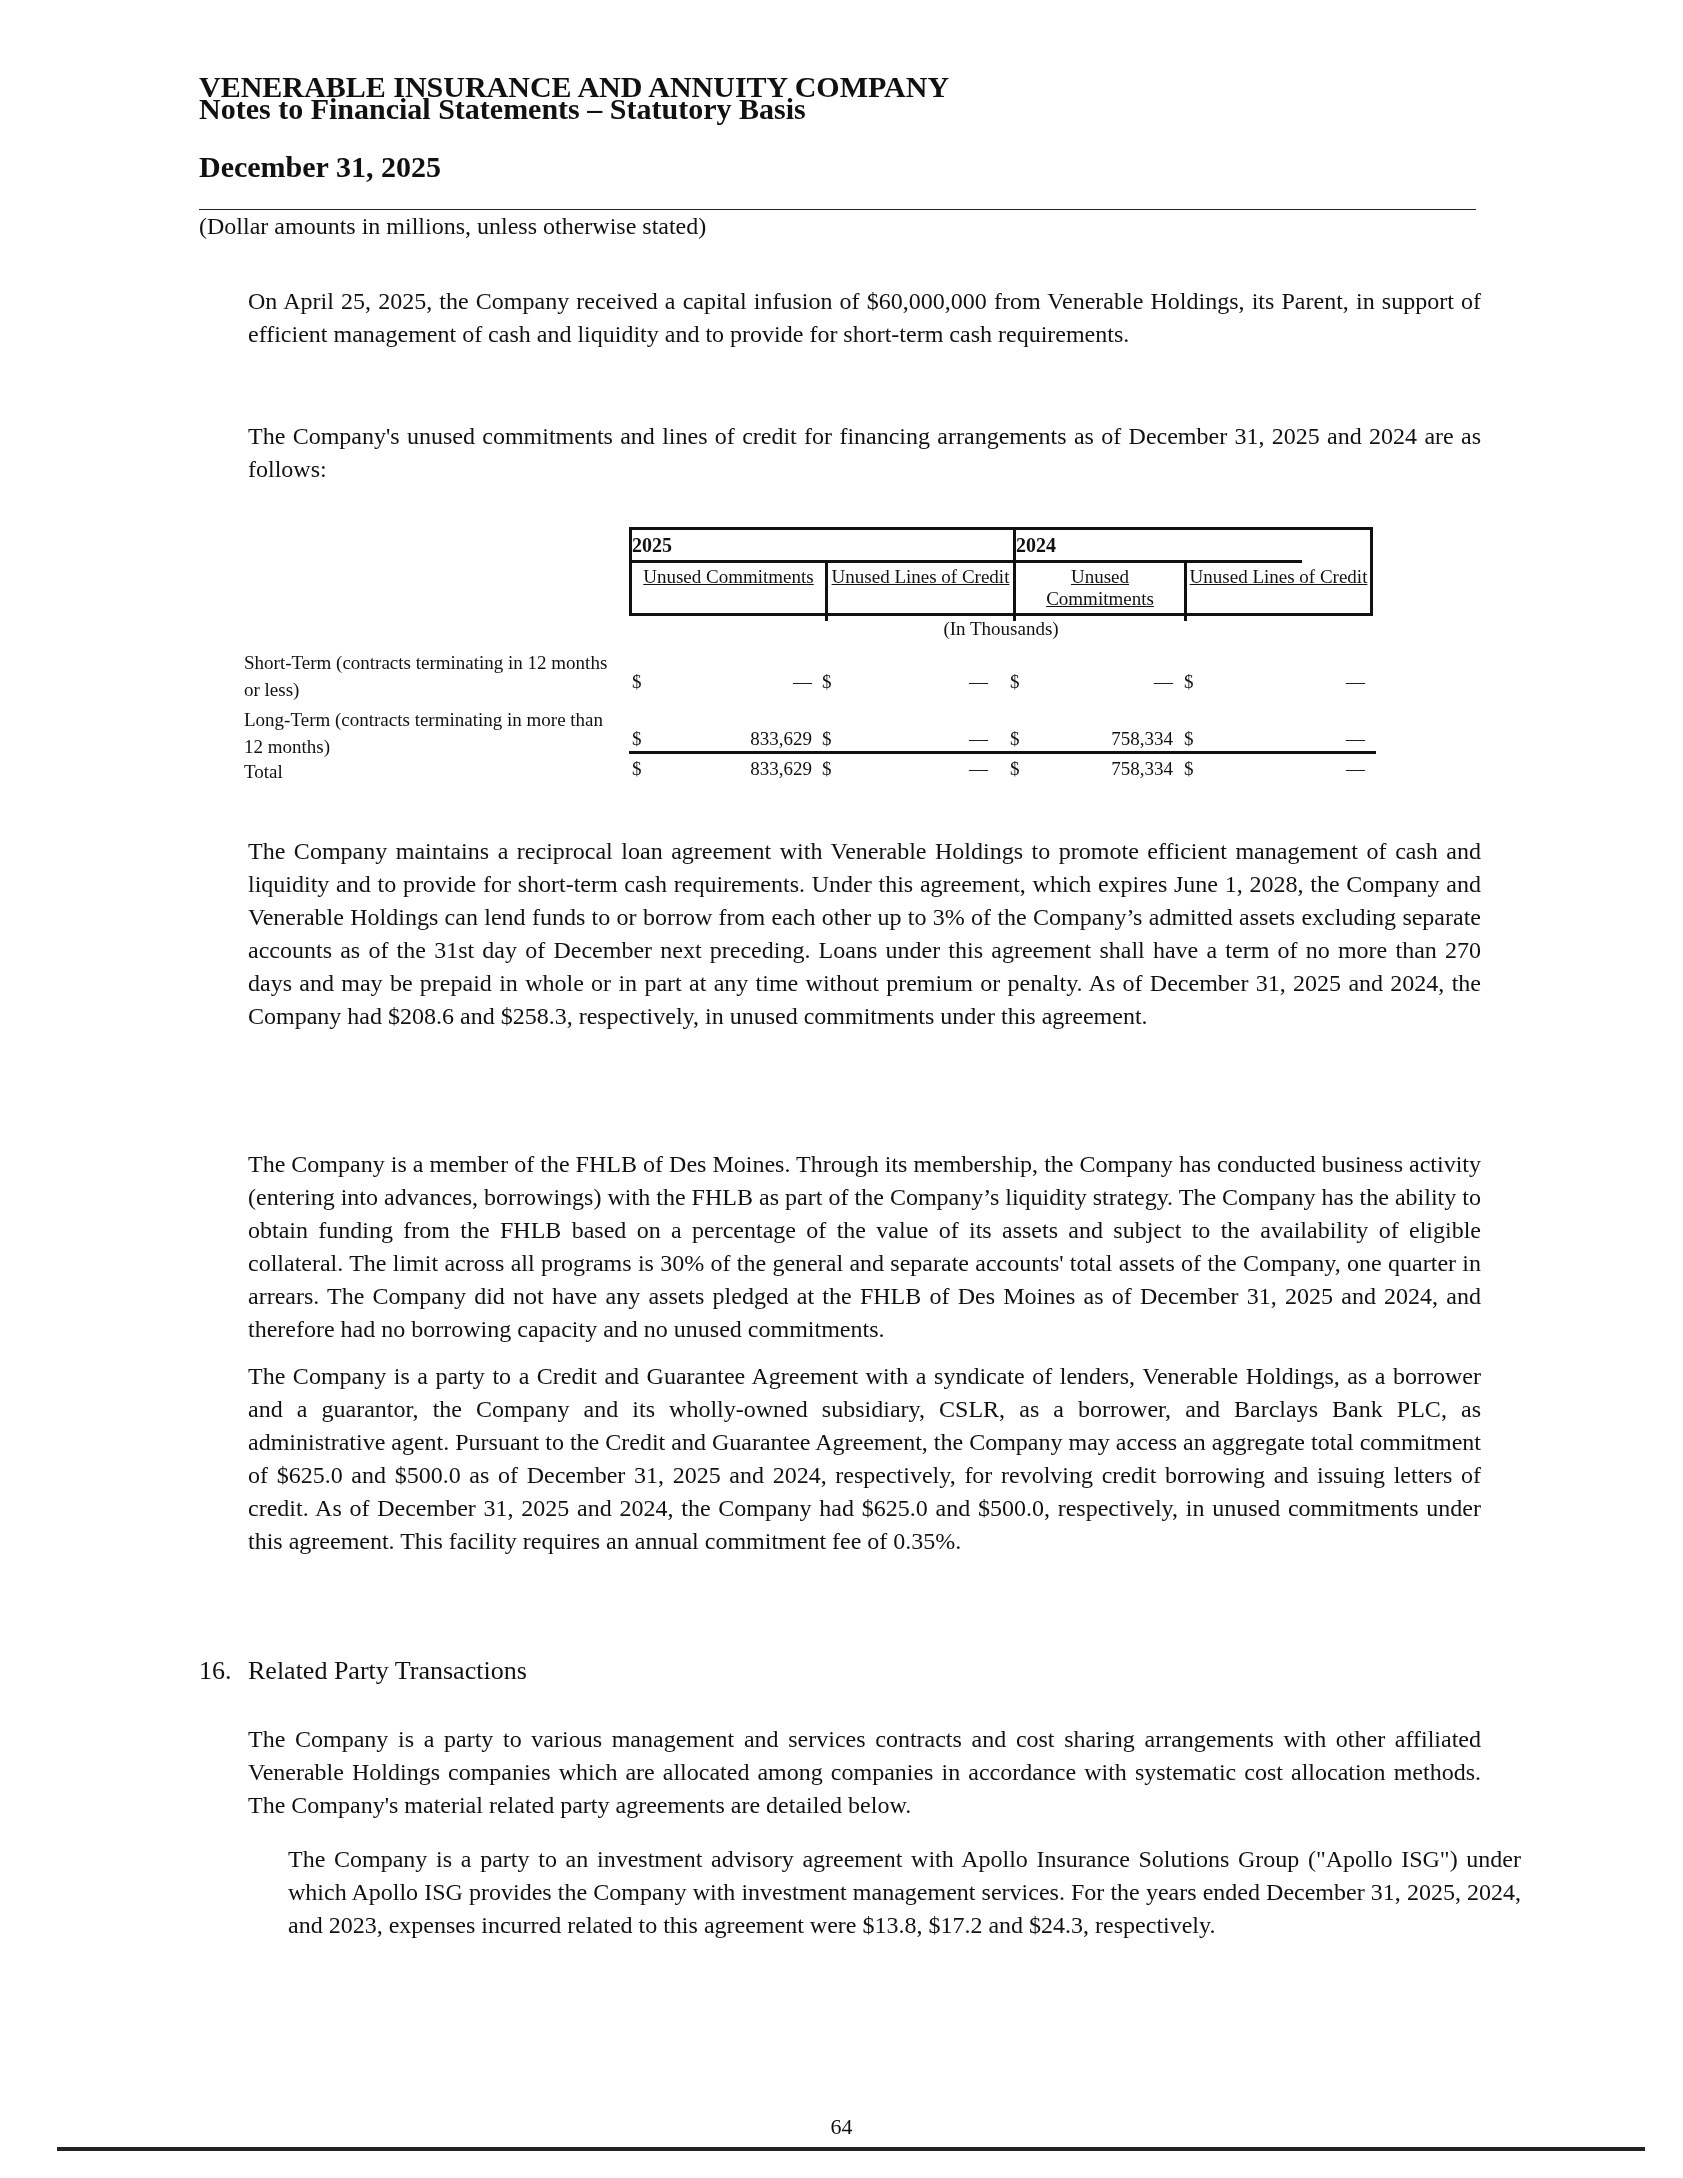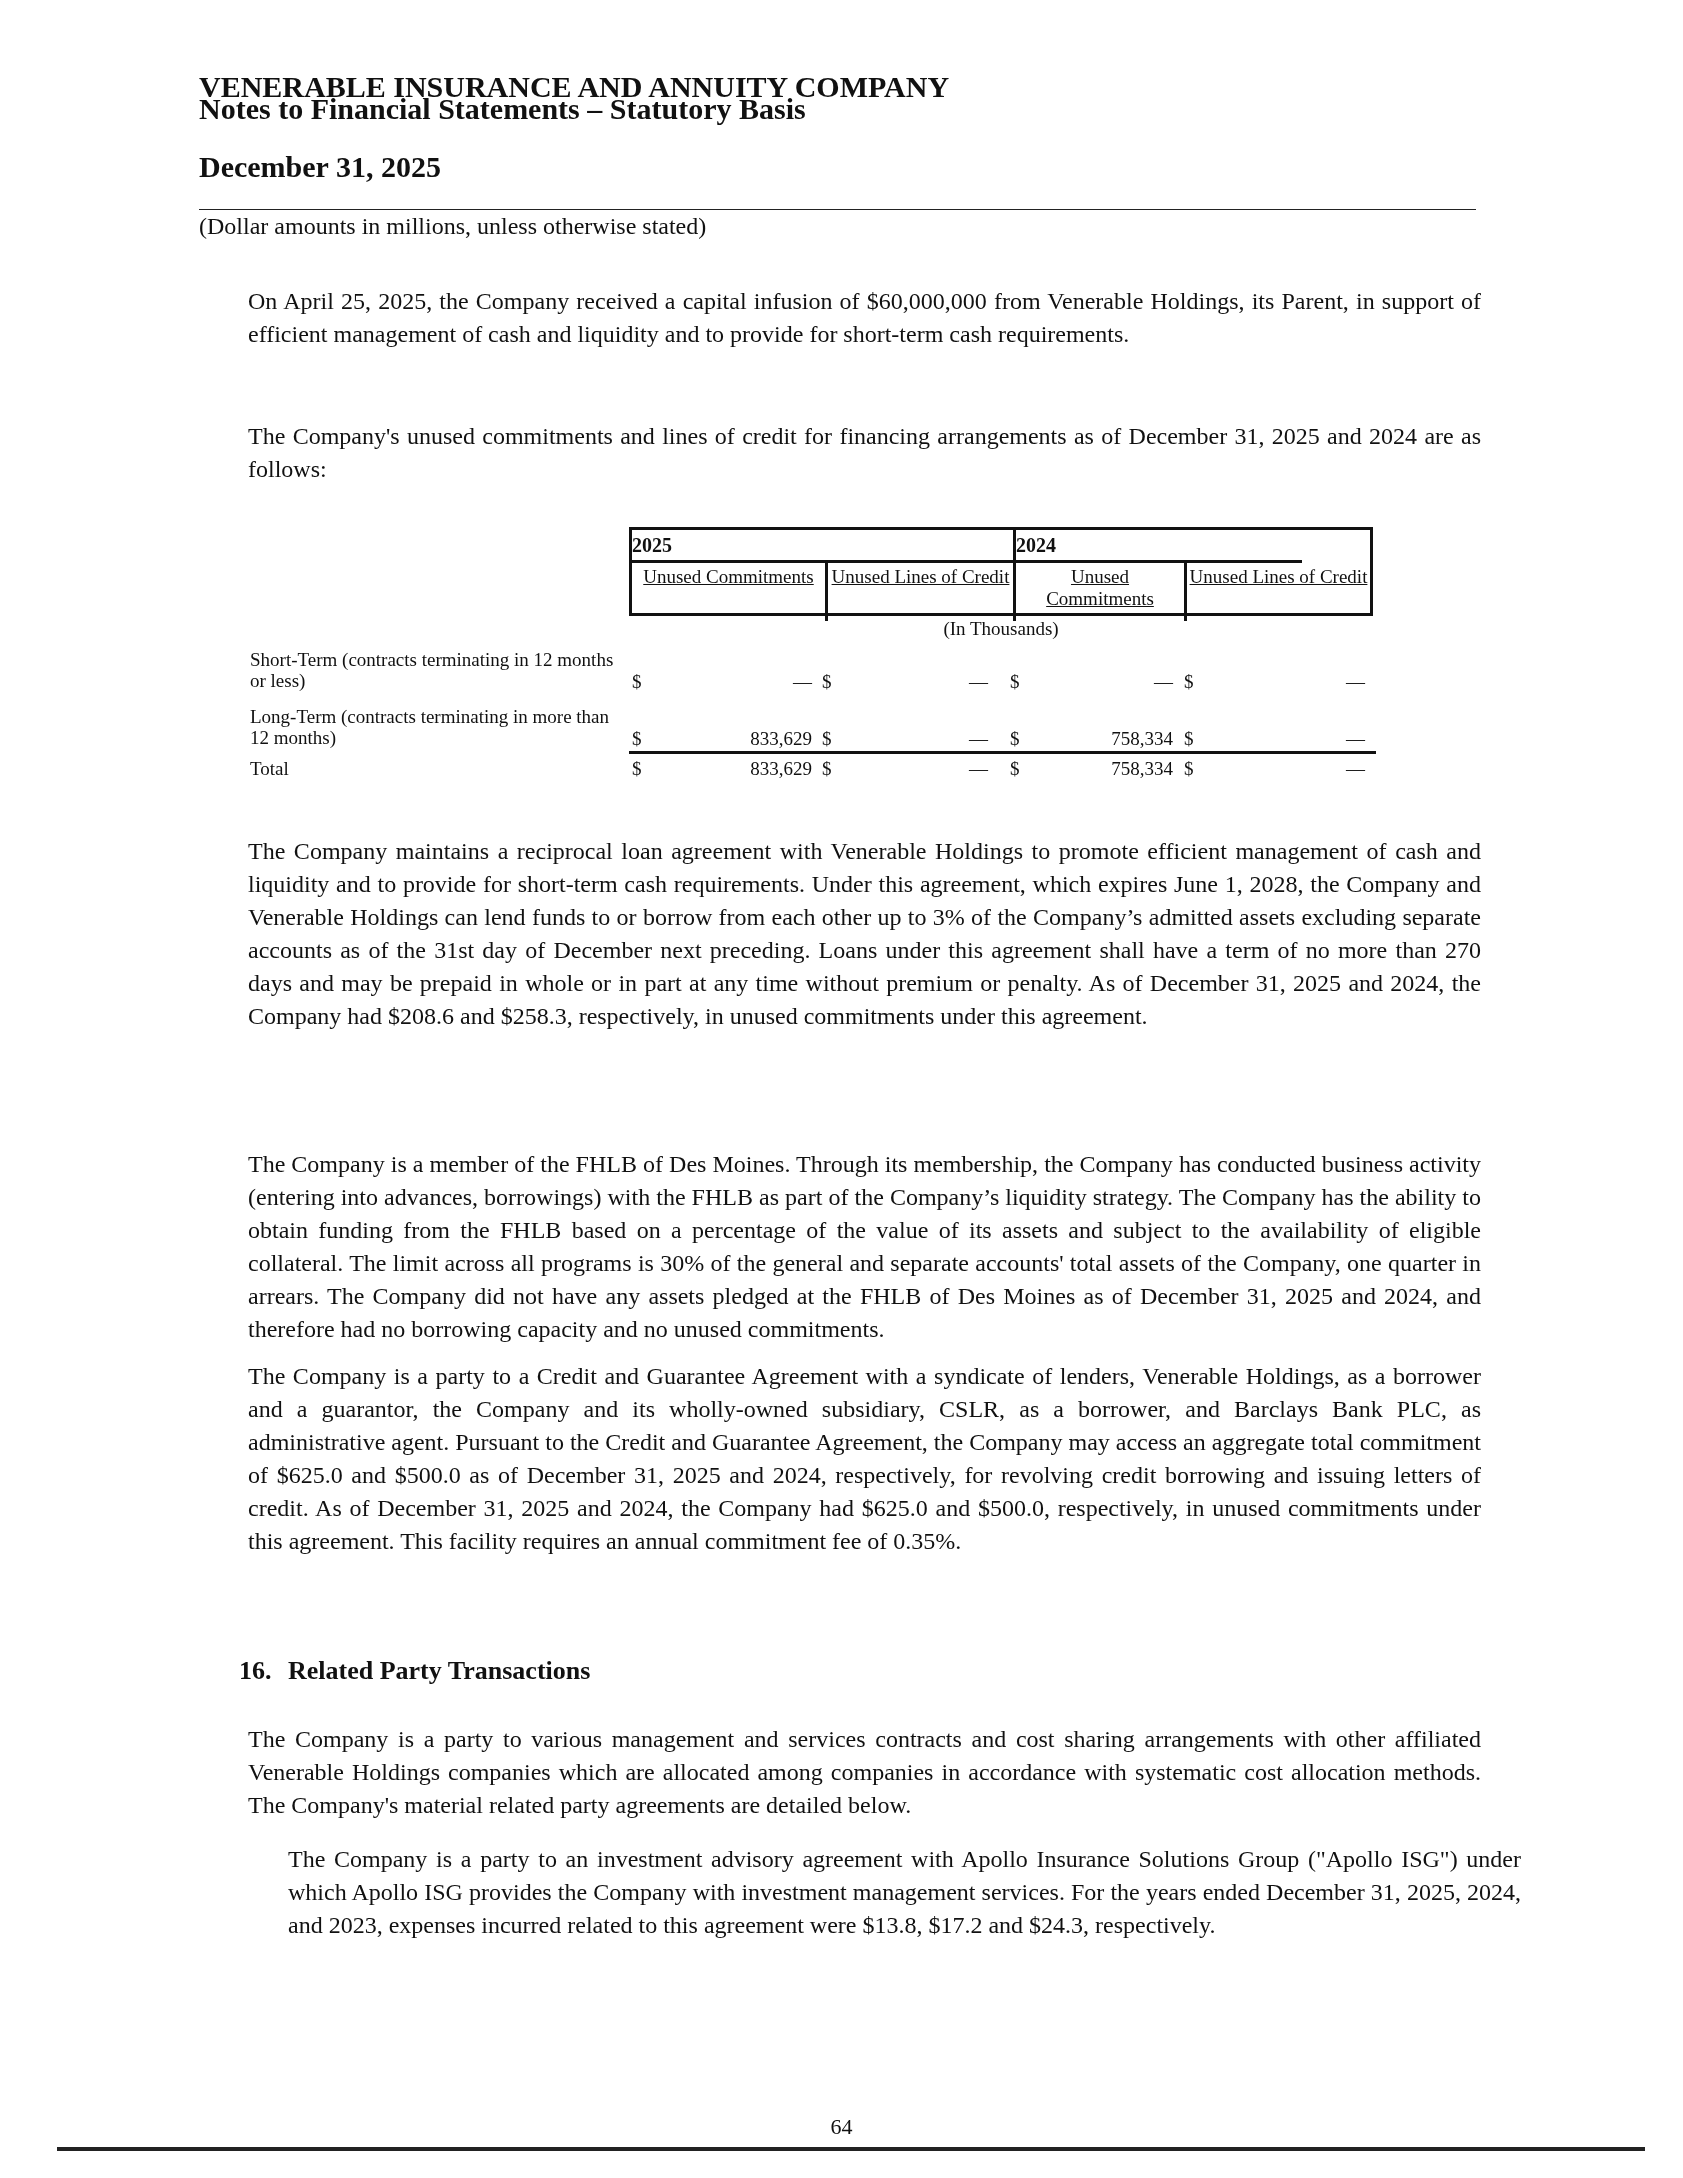--- a/index.html
+++ b/index.html
@@ -17,38 +17,38 @@
     position: absolute; left: 248px; width: 1233px;
     font-size: 24px; line-height: 33px; text-align: justify; margin: 0;
   }
   #p1 { top: 285px; }
   #p2 { top: 420px; }
   #p3 { top: 835px; }
   #p4 { top: 1148px; }
   #p5 { top: 1360px; }
   #p6 { top: 1723px; }
   #p7 { top: 1843px; margin-left: 40px; }
-  .section-heading { position: absolute; left: 199px; top: 1655px; font-size: 26px; font-weight: bold; line-height: 32px; white-space: nowrap; margin-left: 40px; }
+  .section-heading { position: absolute; left: 199px; top: 1655px; font-size: 26px; font-weight: normal; line-height: 32px; white-space: nowrap; }
   .section-heading .num { display: inline-block; width: 49px; }
 
   
   .tbl-box { position: absolute; left: 629px; top: 527px; width: 744px; height: 89px; border: 3px solid #111; box-sizing: border-box; }
   .yr { position: absolute; top: 0; height: 33px; border-bottom: 3px solid #111; box-sizing: border-box; font-weight: bold; font-size: 20px; line-height: 30px; text-align: left; }
   .yr.y1 { left: 0; width: 384px; border-right: 3px solid #111; }
   .yr.y2 { left: 384px; width: 286px; }
   .colh { position: absolute; top: 33px; height: 58px; font-size: 19px; line-height: 22px; text-align: center; padding-top: 3px; box-sizing: border-box; }
   .colh span { text-decoration: underline; }
   .c1 { left: 0; width: 196px; border-right: 3px solid #111; }
   .c2 { left: 196px; width: 188px; border-right: 3px solid #111; }
   .c3 { left: 384px; width: 171px; border-right: 3px solid #111; }
   .c4 { left: 555px; width: 183px; }
   .colh.c1, .colh.c2, .colh.c3 { box-sizing: border-box; }
   .in-thousands { position: absolute; left: 629px; width: 744px; top: 616px; text-align: center; font-size: 19px; line-height: 26px; }
 
-  .row-label { position: absolute; left: 250px; width: 376px; font-size: 19px; line-height: 21px; }
+  .row-label { position: absolute; left: 244px; width: 376px; font-size: 19px; line-height: 27px; }
   .dollar { position: absolute; font-size: 19px; line-height: 22px; }
   .val { position: absolute; font-size: 19px; line-height: 22px; text-align: right; white-space: nowrap; }
   .total-rule { position: absolute; left: 629px; width: 747px; top: 751px; height: 3px; background: #111; }
 
   .page-num { position: absolute; left: 0; width: 1683px; text-align: center; top: 2113px; font-size: 22px; line-height: 28px; }
   .bottom-rule { position: absolute; left: 57px; width: 1588px; top: 2147px; height: 4px; background: #222; }
 </style>
 </head>
 <body>
 

